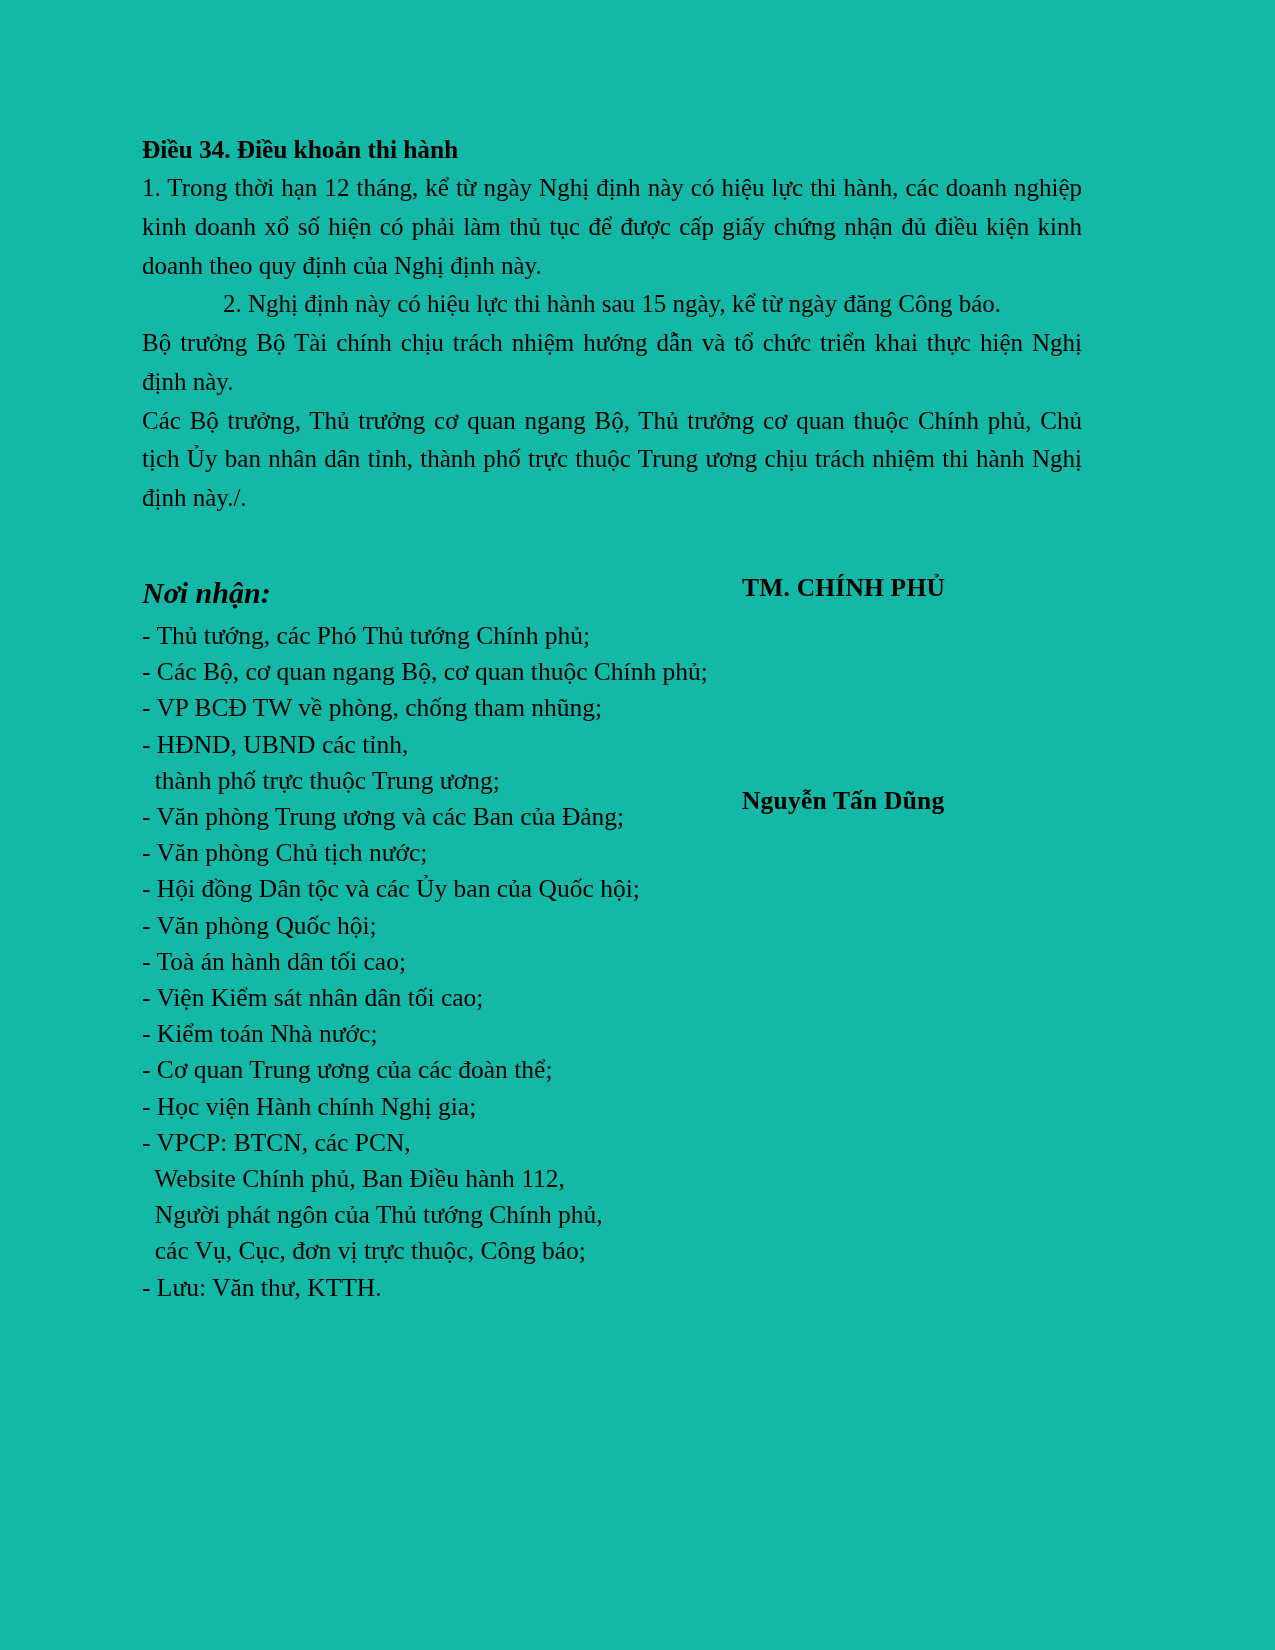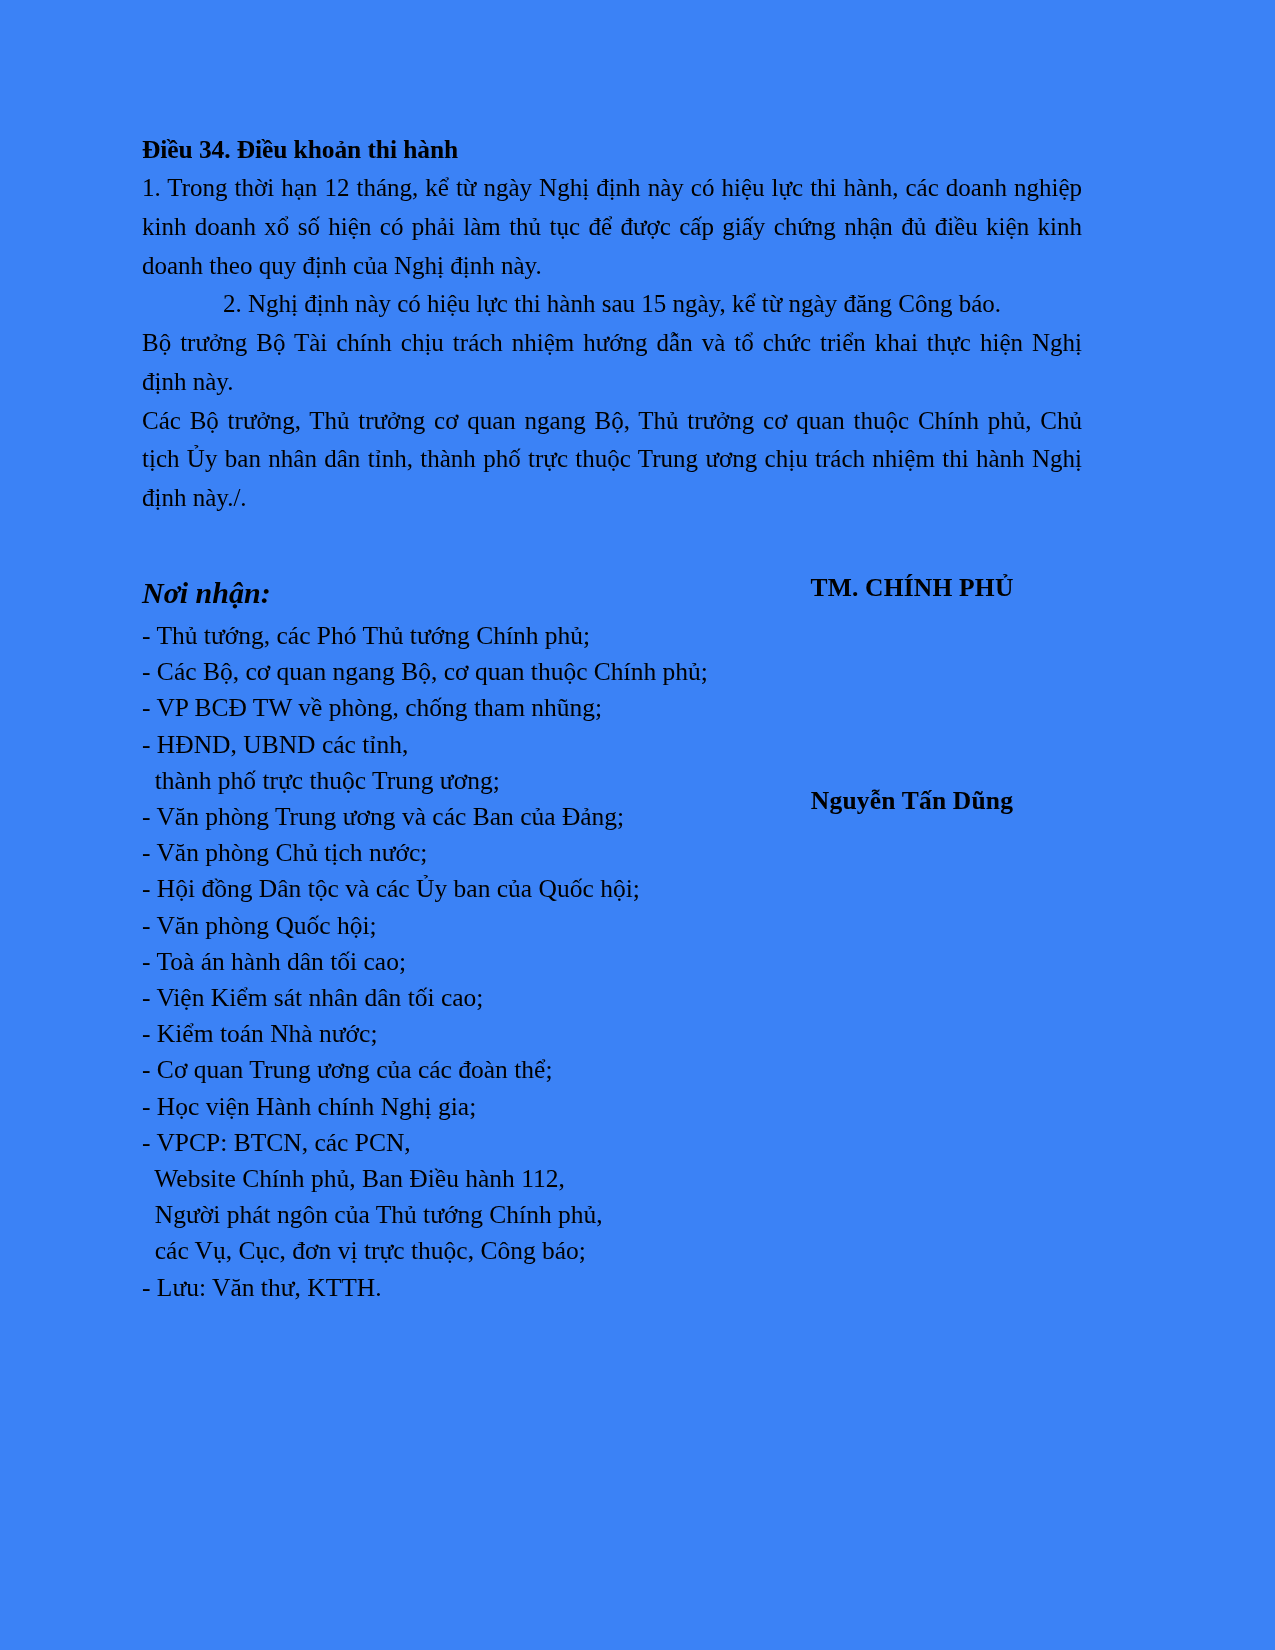--- a/index.html
+++ b/index.html
@@ -4,21 +4,21 @@
 <style>
   html, body {
     margin: 0;
     padding: 0;
     background: #ffffff;
   }
   .page {
     position: relative;
     width: 1275px;
     height: 1650px;
-    background: #3b82f6;
+    background: #14b8a6;
     margin: 0 auto;
     overflow: hidden;
     font-family: "Liberation Serif", "DejaVu Serif", serif;
     color: #000000;
   }
   .content {
     position: absolute;
     left: 142px;
     top: 132px;
     width: 940px;
@@ -61,21 +61,21 @@
     font-size: 25.5px;
     line-height: 1.42;
     white-space: pre;
     margin: 0;
   }
   .signature {
     position: absolute;
     left: 600px;
     top: 0;
     width: 340px;
-    text-align: center;
+    text-align: left;
   }
   .sig-line {
     font-weight: bold;
     font-size: 25.5px;
     line-height: 1.45;
     margin: 0;
     letter-spacing: 0.2px;
   }
   .sig-name-gap {
     height: 176px;

